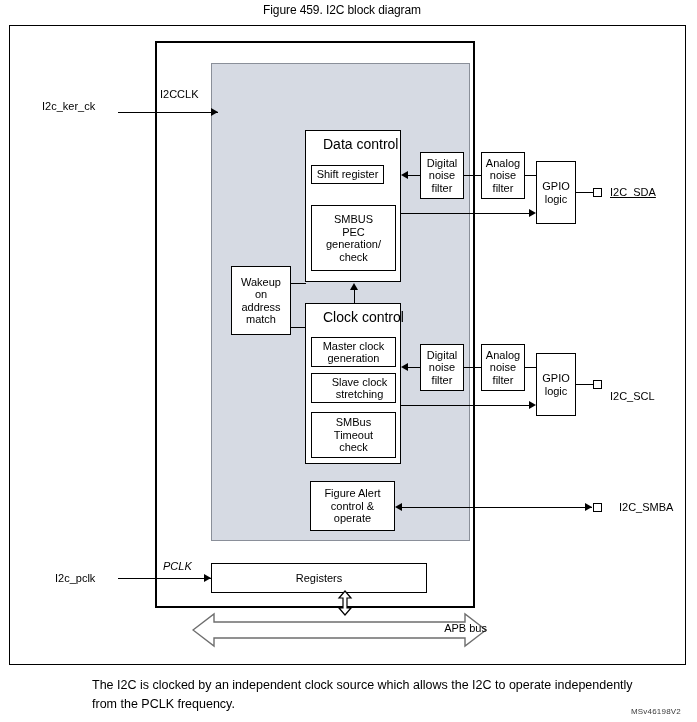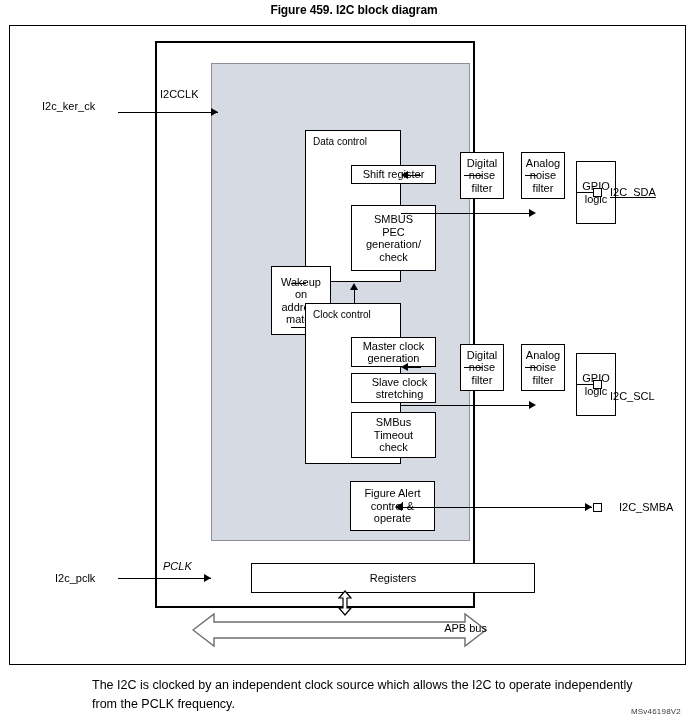--- a/index.html
+++ b/index.html
@@ -1,42 +1,42 @@
 <!DOCTYPE html>
 <html><head>
 <meta charset="utf-8">
 <style>
   html,body{margin:0;padding:0;background:#fff;}
   body{width:697px;height:722px;position:relative;
        font-family:"Liberation Sans","DejaVu Sans",sans-serif;color:#000;}
 
-  .fig-title{position:absolute;left:12px;top:3px;width:684px;text-align:center;
-             font-size:12px;font-weight:bold;letter-spacing:-0.1px;}
+  .fig-title{position:absolute;left:0;top:3px;width:684px;text-align:center;
+             font-size:12px;font-weight:normal;letter-spacing:-0.1px;}
 
   
   .fig-frame{position:absolute;left:9px;top:25px;width:677px;height:640px;
              border:1px solid #000;box-sizing:border-box;background:#fff;}
 
   
   .periph{position:absolute;left:155px;top:41px;width:320px;height:567px;
           border:2px solid #000;box-sizing:border-box;background:transparent;}
 
   
   .core{position:absolute;left:211px;top:63px;width:259px;height:478px;
         background:#d6dae3;border:1px solid #8a8f99;box-sizing:border-box;}
 
   .blk{position:absolute;box-sizing:border-box;border:1px solid #000;
        background:#fff;display:flex;align-items:center;justify-content:center;
-       text-align:center;font-size:11px;line-height:12.5px;margin-left:40px;}
+       text-align:center;font-size:11px;line-height:12.5px;}
 
   .lbl{position:absolute;font-size:11px;white-space:nowrap;}
 
   
   .ctr{position:absolute;box-sizing:border-box;border:1px solid #000;background:#fff;}
-  .ctr > .ctitle{position:absolute;left:7px;top:5px;font-size:10px;white-space:nowrap;}
+  .ctr > .ctitle{position:absolute;left:17px;top:5px;font-size:14px;white-space:nowrap;}
 
   .line-h{position:absolute;height:0;border-top:1px solid #000;}
   .line-v{position:absolute;width:0;border-left:1px solid #000;}
 
   
   .ar{position:absolute;width:0;height:0;}
   .ar-r{border-top:4px solid transparent;border-bottom:4px solid transparent;border-left:7px solid #000;}
   .ar-l{border-top:4px solid transparent;border-bottom:4px solid transparent;border-right:7px solid #000;}
   .ar-u{border-left:4px solid transparent;border-right:4px solid transparent;border-bottom:7px solid #000;}
 
@@ -67,21 +67,21 @@
 <div class="core"></div>
 
 <div class="lbl" style="left:42px;top:100px;">I2c_ker_ck</div>
 <div class="line-h" style="left:118px;top:112px;width:100px;"></div>
 <div class="ar ar-r" style="left:211px;top:108px;"></div>
 <div class="lbl" style="left:160px;top:88px;font-weight:normal;">I2CCLK</div>
 
 <div class="ctr" style="left:305px;top:130px;width:96px;height:152px;">
   <div class="ctitle">Data control</div>
 </div>
-<div class="blk" style="left:311px;top:165px;width:85px;height:19px;">
+<div class="blk" style="left:311px;top:165px;width:73px;height:19px;">
   <span>Shift register</span>
 </div>
 <div class="blk" style="left:311px;top:205px;width:85px;height:66px;flex-direction:column;justify-content:center;">
   <span>SMBUS</span>
   <span>PEC</span>
   <span>generation/</span>
   <span>check</span>
 </div>
 
 <div class="blk" style="left:231px;top:266px;width:60px;height:69px;flex-direction:column;justify-content:center;">
@@ -176,21 +176,21 @@
 <div class="line-h" style="left:402px;top:507px;width:190px;"></div>
 <div class="ar ar-l" style="left:395px;top:503px;"></div>
 <div class="ar ar-r" style="left:585px;top:503px;"></div>
 <div class="pin" style="left:593px;top:503px;"></div>
 <div class="lbl" style="left:610px;top:501px;margin-left:9px;">I2C_SMBA</div>
 
 <div class="lbl" style="left:55px;top:572px;">I2c_pclk</div>
 <div class="line-h" style="left:118px;top:578px;width:93px;"></div>
 <div class="ar ar-r" style="left:204px;top:574px;"></div>
 <div class="lbl" style="left:163px;top:560px;font-style:italic;">PCLK</div>
-<div class="blk" style="left:211px;top:563px;width:284px;height:30px;">
+<div class="blk" style="left:211px;top:563px;width:216px;height:30px;">
   <span>Registers</span>
 </div>
 
 <div class="vbus">
   <svg width="22" height="26" viewBox="0 0 22 26">
     <polygon points="11,1 17,8 13,8 13,18 17,18 11,25 5,18 9,18 9,8 5,8" fill="#ffffff" stroke="#000000" stroke-width="1.2"></polygon>
   </svg>
 </div>
 
 <div class="apb-wrap">

